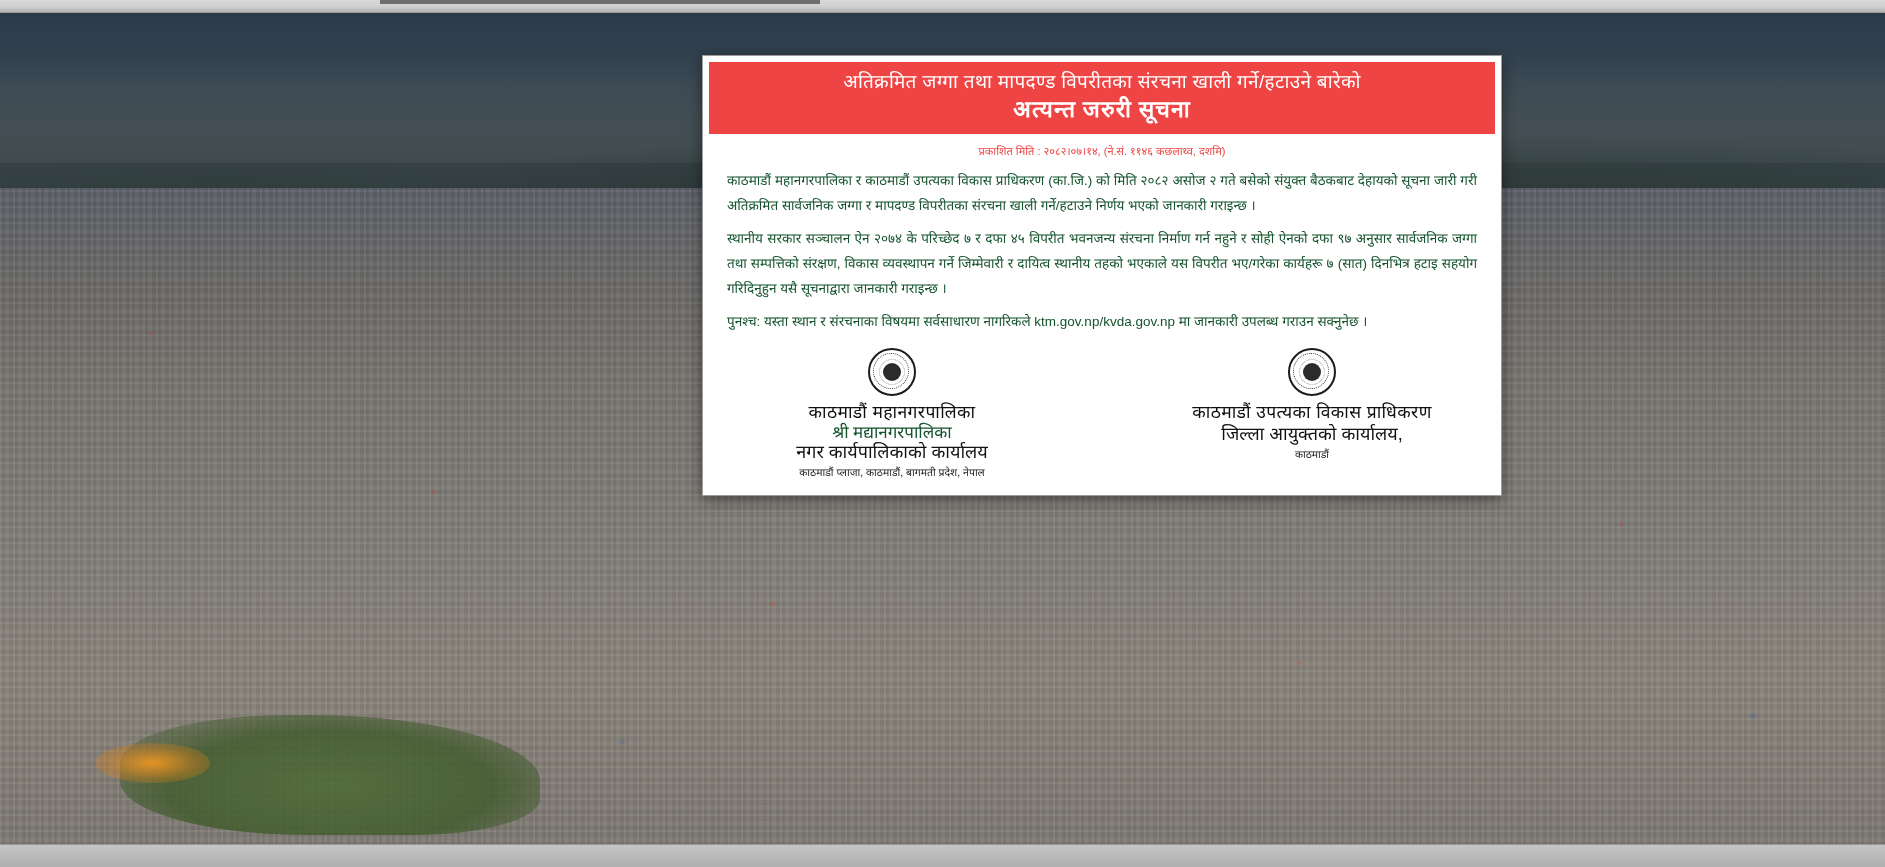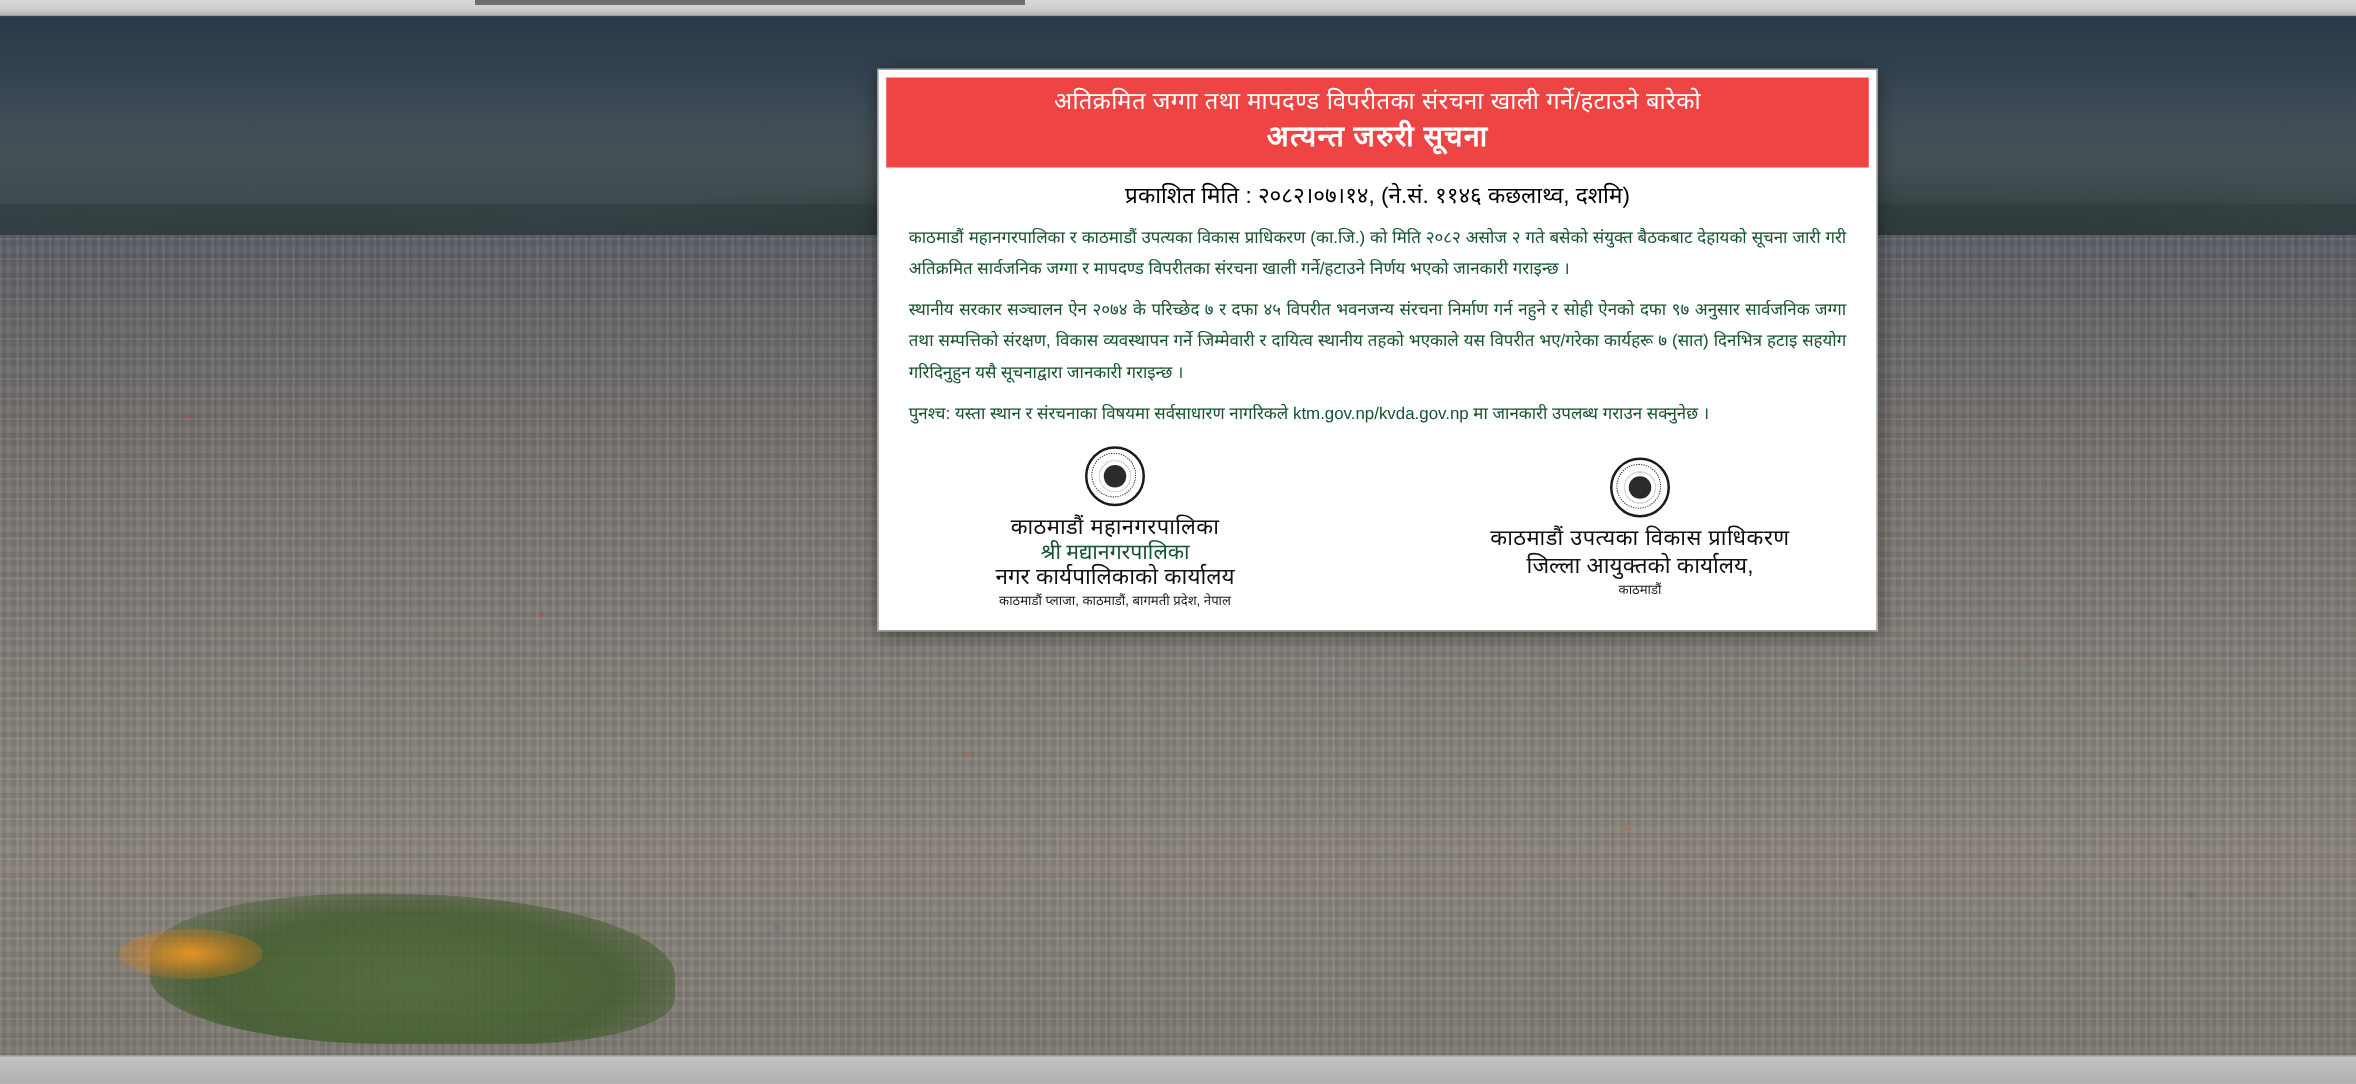--- a/index.html
+++ b/index.html
@@ -134,40 +134,39 @@
   }
   .notice-title-2 {
     font-family: "Liberation Serif", serif;
     font-size: 23px;
     font-weight: bold;
     line-height: 30px;
     letter-spacing: 1px;
   }
   .notice-date {
     text-align: center;
-    font-size: 18px;
-    color: #000000;
+    font-size: 11px;
+    color: #ef4444;
     margin: 9px 0 10px 0;
   }
   .notice-body {
     padding: 0 18px;
     color: #14532d;
     font-size: 13.5px;
     line-height: 25px;
     text-align: justify;
   }
   .notice-body p { margin: 0 0 8px 0; }
 
   .signatures {
     display: flex;
     justify-content: center;
     gap: 120px;
     margin-top: 14px;
     padding-bottom: 4px;
-    align-items: center;
   }
   .sig { text-align: center; width: 300px; }
   .seal {
     width: 44px; height: 44px;
     margin: 0 auto 4px auto;
     border-radius: 50%;
     border: 2px solid #1b1b1b;
     background:
       radial-gradient(circle at 50% 50%, #ffffff 0 12px, #d9d9d9 12px 13px, #ffffff 13px 100%);
     position: relative;

